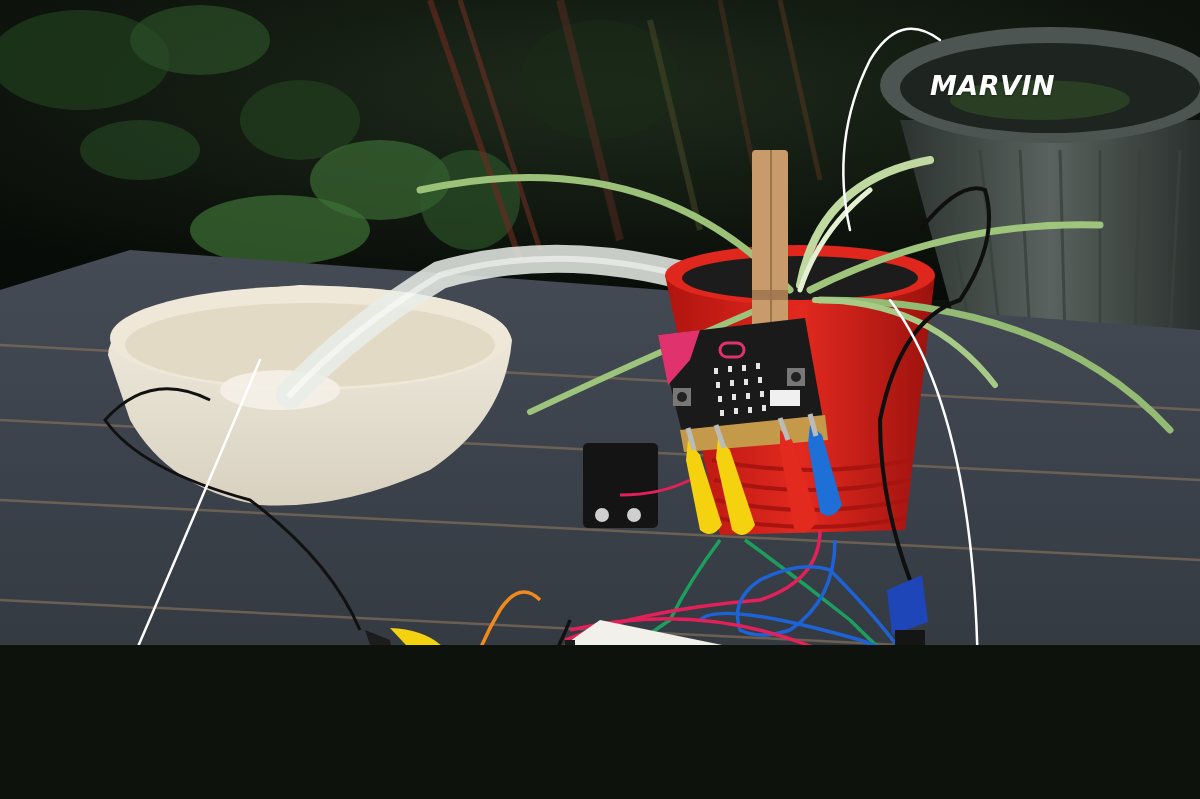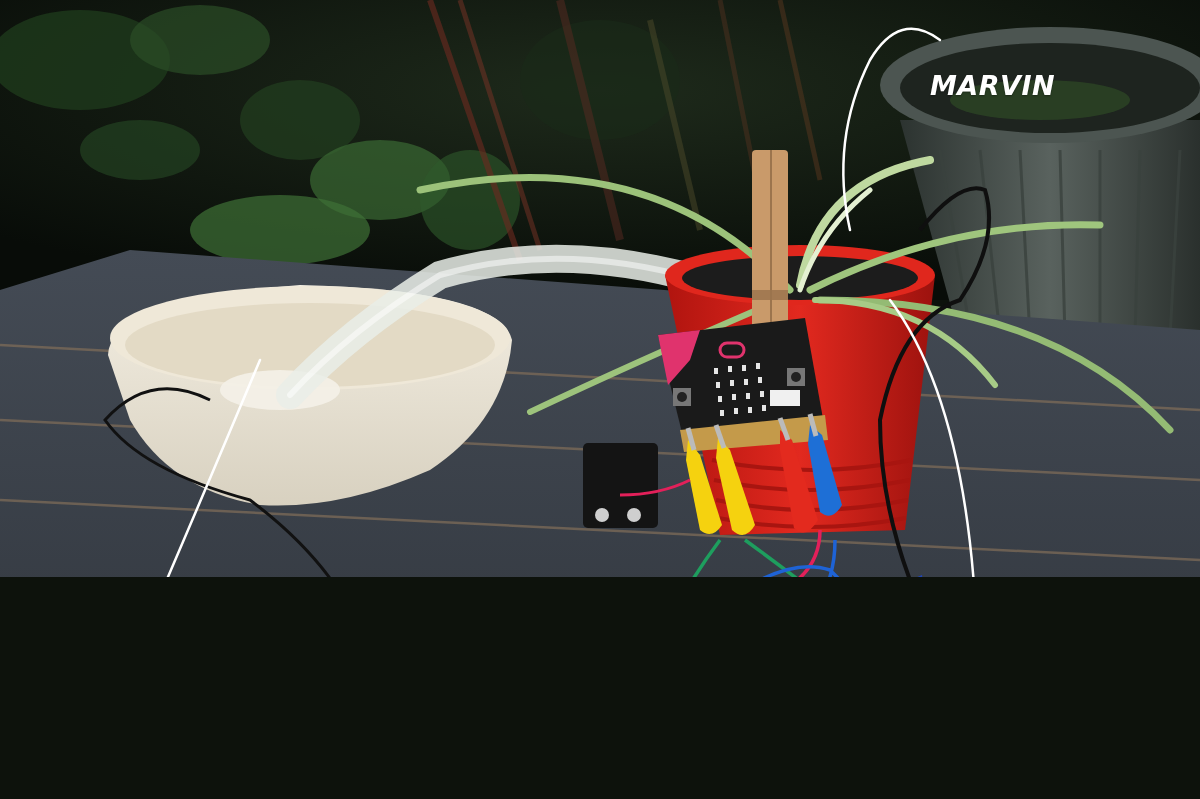--- a/index.html
+++ b/index.html
@@ -1,18 +1,18 @@
 <!DOCTYPE html>
 <html><head>
 <meta charset="utf-8">
 <style>
   html, body { margin: 0; padding: 0; background: #0d120c; }
   #scene {
     position: relative;
-    width: 1200px; height: 577px;
+    width: 1200px; height: 645px;
     overflow: hidden;
     font-family: "DejaVu Sans", sans-serif;
   }
   #scene svg.photo { position: absolute; left: 0; top: 0; width: 1200px; height: 799px; }
   .label {
     position: absolute;
     color: #ffffff;
     font-family: "DejaVu Sans", sans-serif;
     font-weight: bold;
     font-style: italic;

